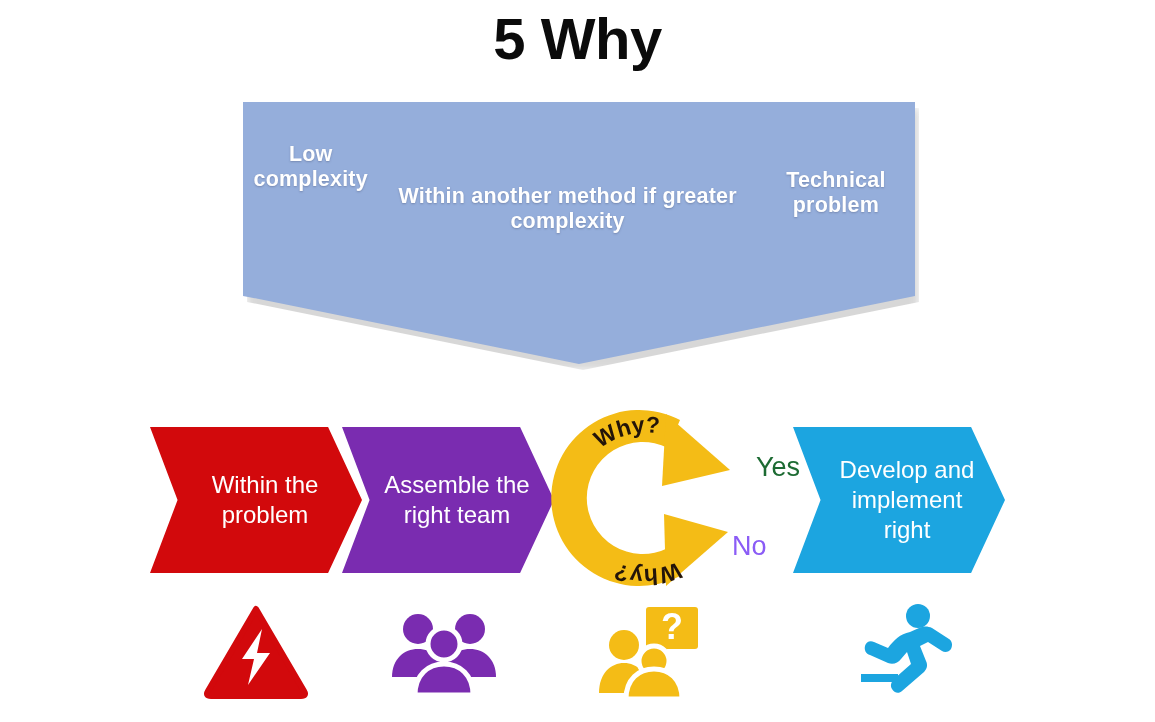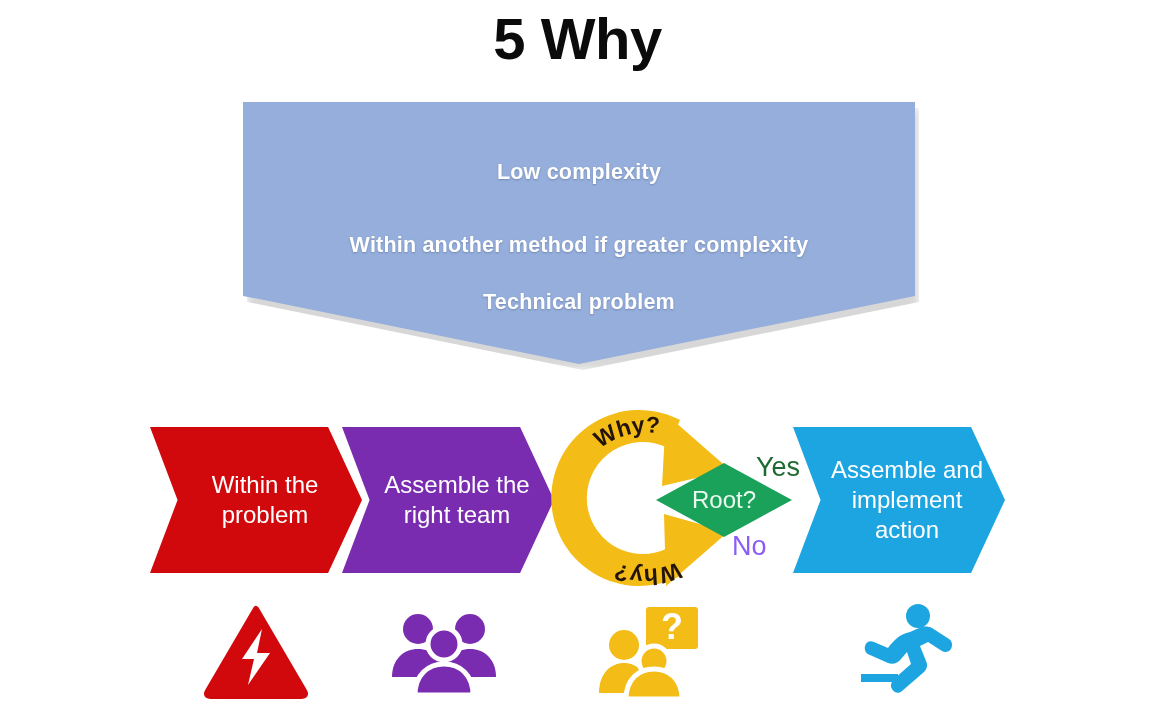--- a/index.html
+++ b/index.html
@@ -36,22 +36,22 @@
     opacity:.55;
   }
   #banner{
     position:absolute;left:0;top:0;width:672px;height:262px;
     background:#95aedb;
     -webkit-clip-path:polygon(0 0,100% 0,100% 74%,50% 100%,0 74%);
     clip-path:polygon(0 0,100% 0,100% 74%,50% 100%,0 74%);
   }
   #banner-lines{
     position:absolute;left:0;top:0;width:672px;height:262px;
-    display:flex;flex-direction:column;
-    padding-top:52px;
+    display:flex;flex-direction:row;
+    padding-top:34px;
     box-sizing:border-box;
   }
   .banner-line{
     text-align:center;
     color:#ffffff;
     font-weight:bold;
     font-size:21.5px;
     letter-spacing:.2px;
     text-shadow:0 1px 2px rgba(60,70,100,.35);
   }
@@ -186,31 +186,28 @@
       </g>
       <text class="whytext">
         <textPath href="#arcTop" startOffset="18%" id="whyTopPath">Why?</textPath>
       </text>
       <text class="whytext">
         <textPath href="#arcBot" startOffset="18%" id="whyBotPath">Why?</textPath>
       </text>
     </svg>
   </div>
 
-  <div id="diamond">
-    <span>Root?</span>
-  </div>
   <div id="yes-label">Yes</div>
   <div id="no-label">No</div>
 
   <div class="chev" id="chev-develop">
     <div>
-      <span>Assemble and</span>
+      <span>Develop and</span>
       <span>implement</span>
-      <span>action</span>
+      <span>right</span>
     </div>
   </div>
 
   <div class="icon-slot" id="icon-warning">
     <svg width="104" height="96" viewBox="0 0 104 96">
       <path d="M52 6 L100 88 Q103 93 97 93 L7 93 Q1 93 4 88 Z" fill="#d2090c" stroke="#d2090c" stroke-width="6" stroke-linejoin="round"></path>
       <path d="M58 26 L38 56 L50 56 L44 82 L66 50 L53 50 Z" fill="#ffffff"></path>
     </svg>
   </div>
 

